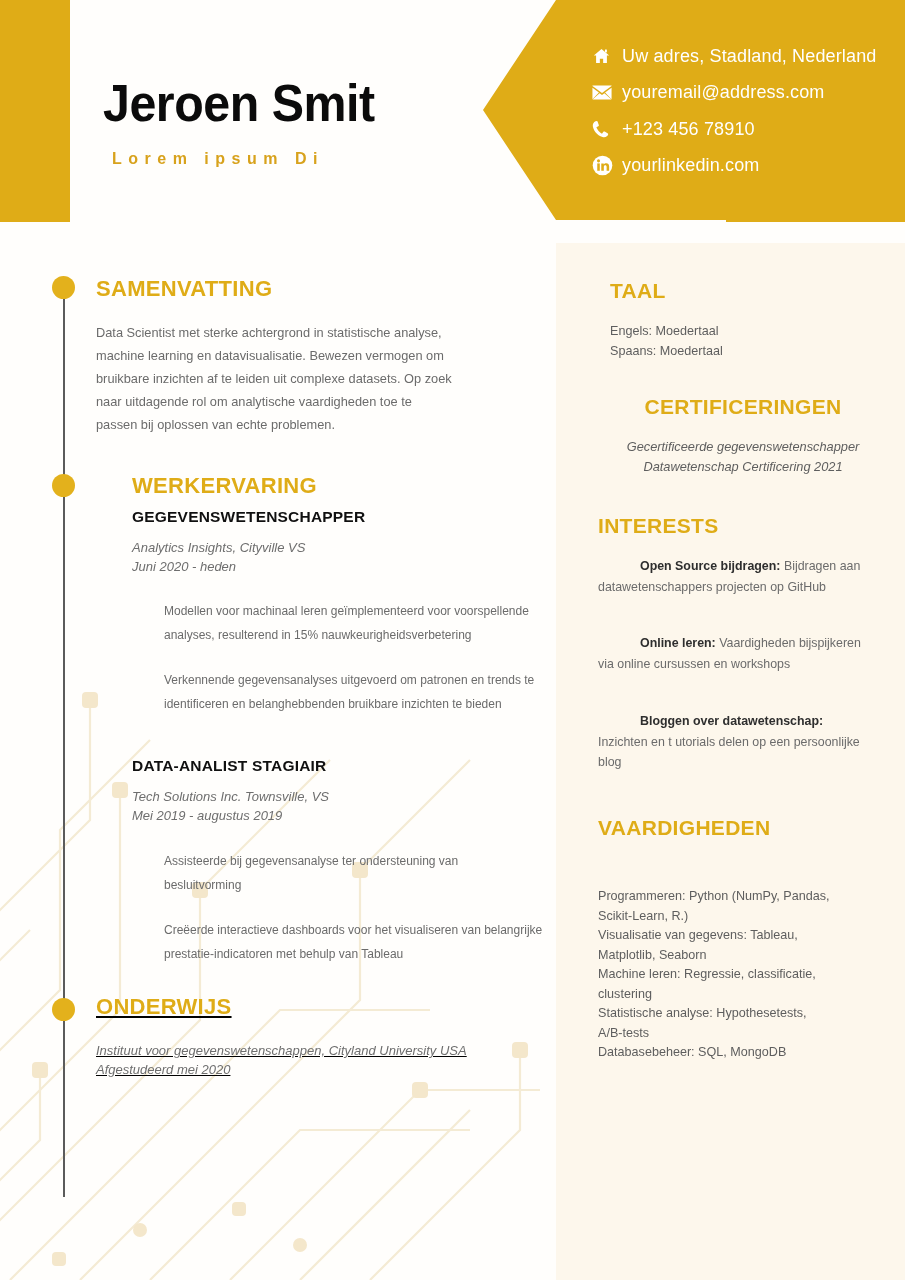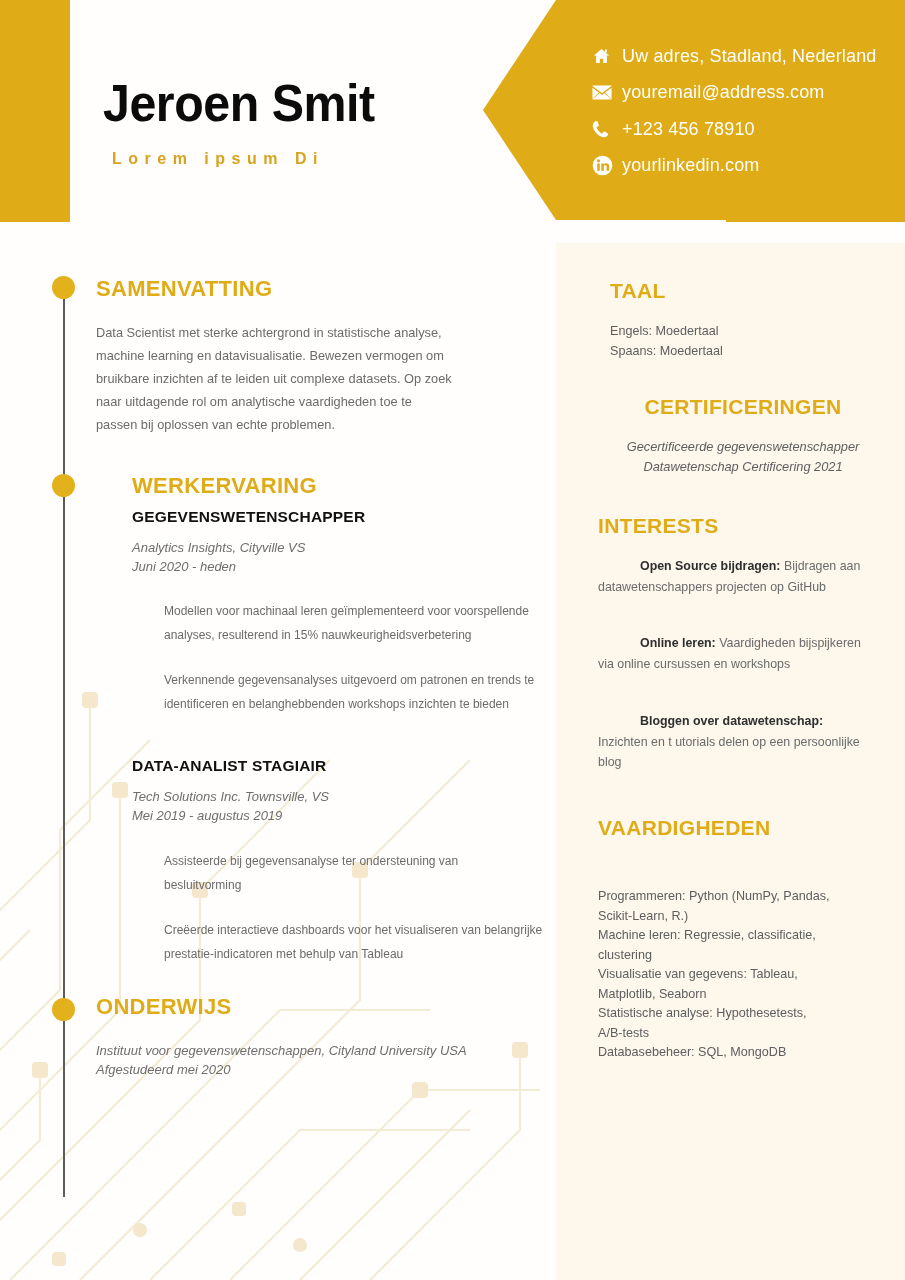--- a/index.html
+++ b/index.html
@@ -192,22 +192,22 @@
         <div style="height:37px;"></div>
         <div class="rp-item" style="width:272px;">
           <b>Bloggen over datawetenschap:</b><span> Inzichten en t utorials delen op een persoonlijke blog</span>
         </div>
       </div>
 
       <div style="position:absolute;left:0;top:573px;width:290px;">
         <div class="sec-head r">VAARDIGHEDEN</div>
         <div style="height:47px;"></div>
         <div class="rp-txt" style="width:248px;">Programmeren: Python (NumPy, Pandas, Scikit-Learn, R.)</div>
+        <div class="rp-txt" style="width:218px;">Visualisatie van gegevens: Tableau, Matplotlib, Seaborn</div>
         <div class="rp-txt" style="width:232px;">Machine leren: Regressie, classificatie, clustering</div>
-        <div class="rp-txt" style="width:218px;">Visualisatie van gegevens: Tableau, Matplotlib, Seaborn</div>
         <div class="rp-txt" style="width:228px;">Statistische analyse: Hypothesetests, A/B-tests</div>
         <div class="rp-txt" style="width:262px;">Databasebeheer: SQL, MongoDB</div>
       </div>
 
     </div>
   </div>
 
   <div class="timeline-line"></div>
   <div class="tl-dot" style="top:276px;"></div>
   <div class="tl-dot" style="top:474px;"></div>
@@ -226,38 +226,38 @@
       <div style="height:9px;"></div>
 
       <div>
         <div class="job-title">GEGEVENSWETENSCHAPPER</div>
         <div style="height:12px;"></div>
         <div class="meta">Analytics Insights, Cityville VS</div>
         <div class="meta">Juni 2020 - heden</div>
         <div style="height:24px;"></div>
         <div class="bullet" style="width:382px;">Modellen voor machinaal leren geïmplementeerd voor voorspellende analyses, resulterend in 15% nauwkeurigheidsverbetering</div>
         <div style="height:22px;"></div>
-        <div class="bullet" style="width:382px;">Verkennende gegevensanalyses uitgevoerd om patronen en trends te identificeren en belanghebbenden workshops inzichten te bieden</div>
+        <div class="bullet" style="width:382px;">Verkennende gegevensanalyses uitgevoerd om patronen en trends te identificeren en belanghebbenden bruikbare inzichten te bieden</div>
       </div>
 
       <div style="height:41px;"></div>
 
       <div>
         <div class="job-title">DATA-ANALIST STAGIAIR</div>
         <div style="height:12px;"></div>
         <div class="meta">Tech Solutions Inc. Townsville, VS</div>
         <div class="meta">Mei 2019 - augustus 2019</div>
         <div style="height:25px;"></div>
         <div class="bullet" style="width:340px;">Assisteerde bij gegevensanalyse ter ondersteuning van besluitvorming</div>
         <div style="height:22px;"></div>
         <div class="bullet" style="width:382px;">Creëerde interactieve dashboards voor het visualiseren van belangrijke prestatie-indicatoren met behulp van Tableau</div>
       </div>
     </div>
 
-    <div style="position:absolute;left:0;top:751px;width:420px;">
+    <div style="position:absolute;left:0;top:751px;width:420px;text-decoration:underline;">
       <div class="sec-head">ONDERWIJS</div>
       <div style="height:9px;"></div>
 
       <div>
         <div style="height:12px;"></div>
         <div class="meta">Instituut voor gegevenswetenschappen, Cityland University USA</div>
         <div class="meta">Afgestudeerd mei 2020</div>
       </div>
 
       <div style="height:39px;"></div>

